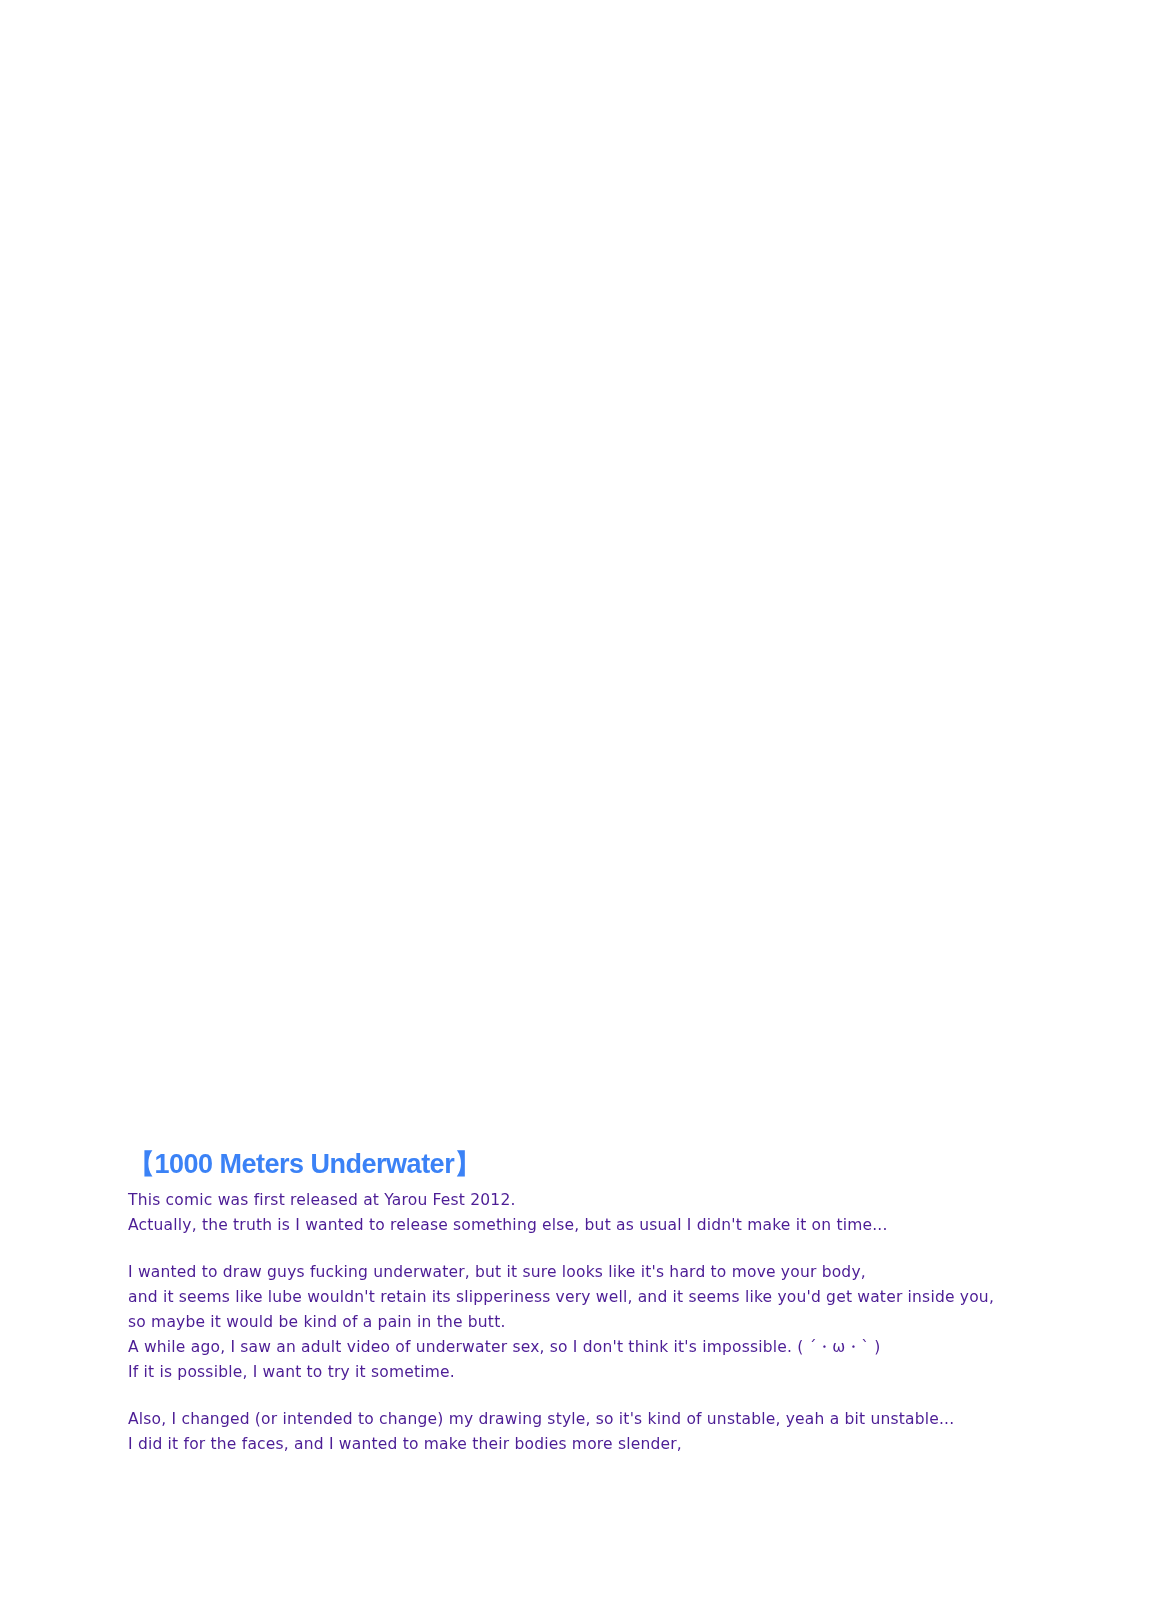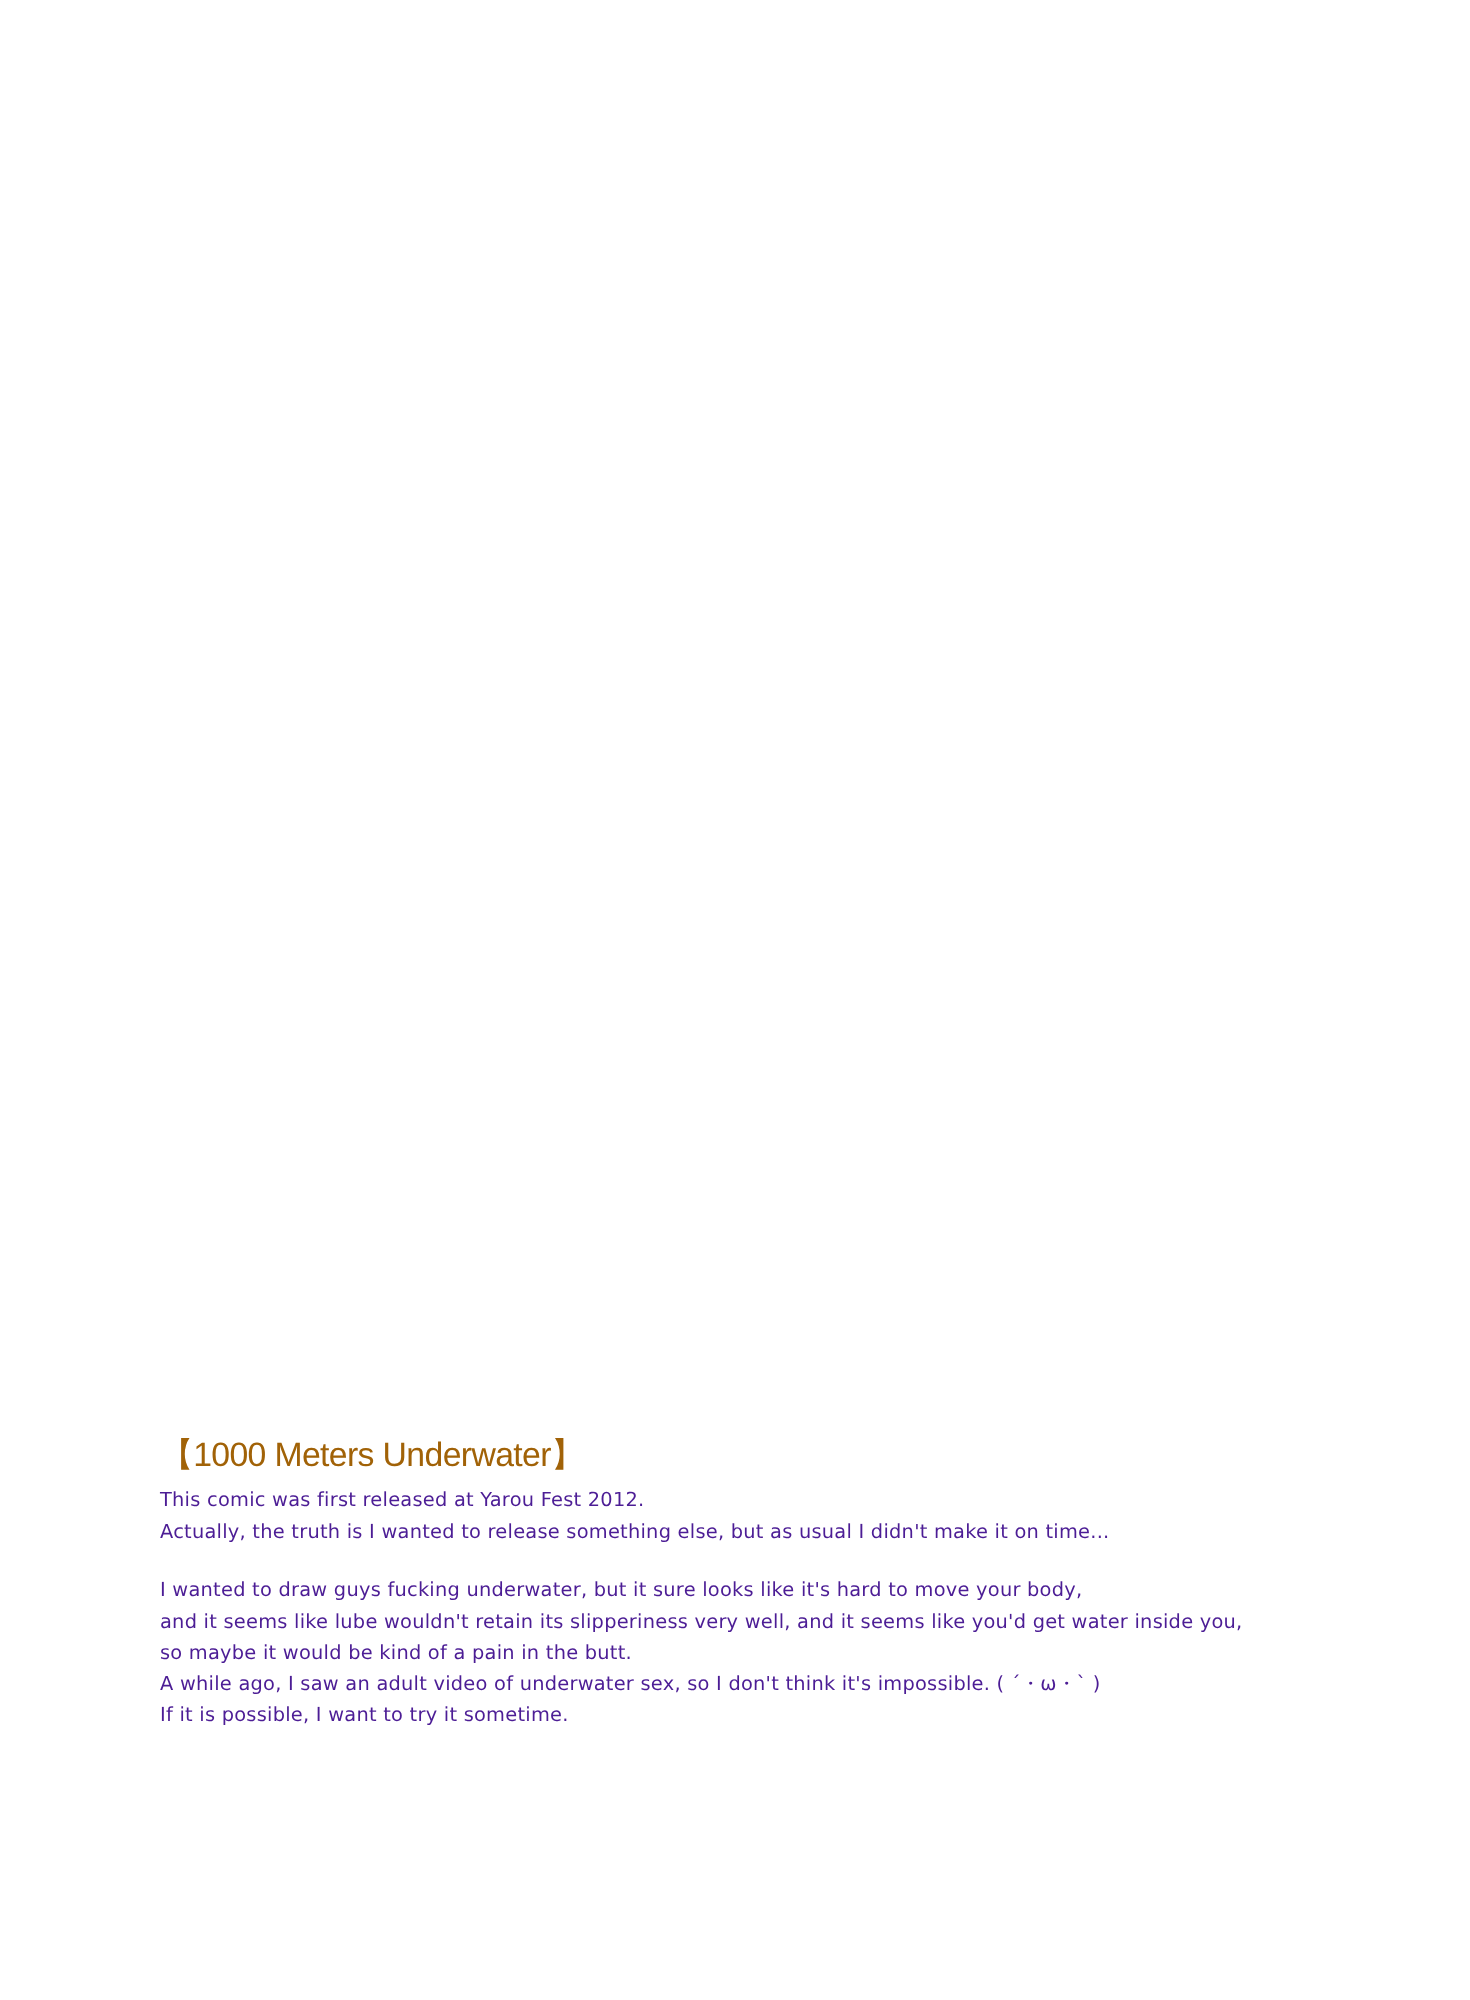--- a/index.html
+++ b/index.html
@@ -24,24 +24,24 @@
 
   .afterword {
     position: absolute;
     left: 128px;
     top: 1150px;
     width: 900px;
   }
 
   .afterword-title {
     font-family: "Liberation Sans", sans-serif;
-    font-weight: normal;
+    font-weight: bold;
     font-size: 27px;
     letter-spacing: -0.5px;
-    color: #a16207;
+    color: #3b82f6;
     margin: 0 0 8px 0;
     line-height: 1.1;
     white-space: nowrap;
   }
 
   .para {
     margin: 0 0 22px 0;
   }
 
   .para:last-child {
@@ -73,16 +73,18 @@
 
     <div class="para">
       <div class="line">I wanted to draw guys fucking underwater, but it sure looks like it's hard to move your body,</div>
       <div class="line">and it seems like lube wouldn't retain its slipperiness very well, and it seems like you'd get water inside you,</div>
       <div class="line">so maybe it would be kind of a pain in the butt.</div>
       <div class="line">A while ago, I saw an adult video of underwater sex, so I don't think it's impossible. ( ´・ω・` )</div>
       <div class="line">If it is possible, I want to try it sometime.</div>
     </div>
 
     <div class="para">
+      <div class="line">Also, I changed (or intended to change) my drawing style, so it's kind of unstable, yeah a bit unstable...</div>
+      <div class="line">I did it for the faces, and I wanted to make their bodies more slender,</div>
     </div>
 
   </div>
 </div>
 
 </body></html>

